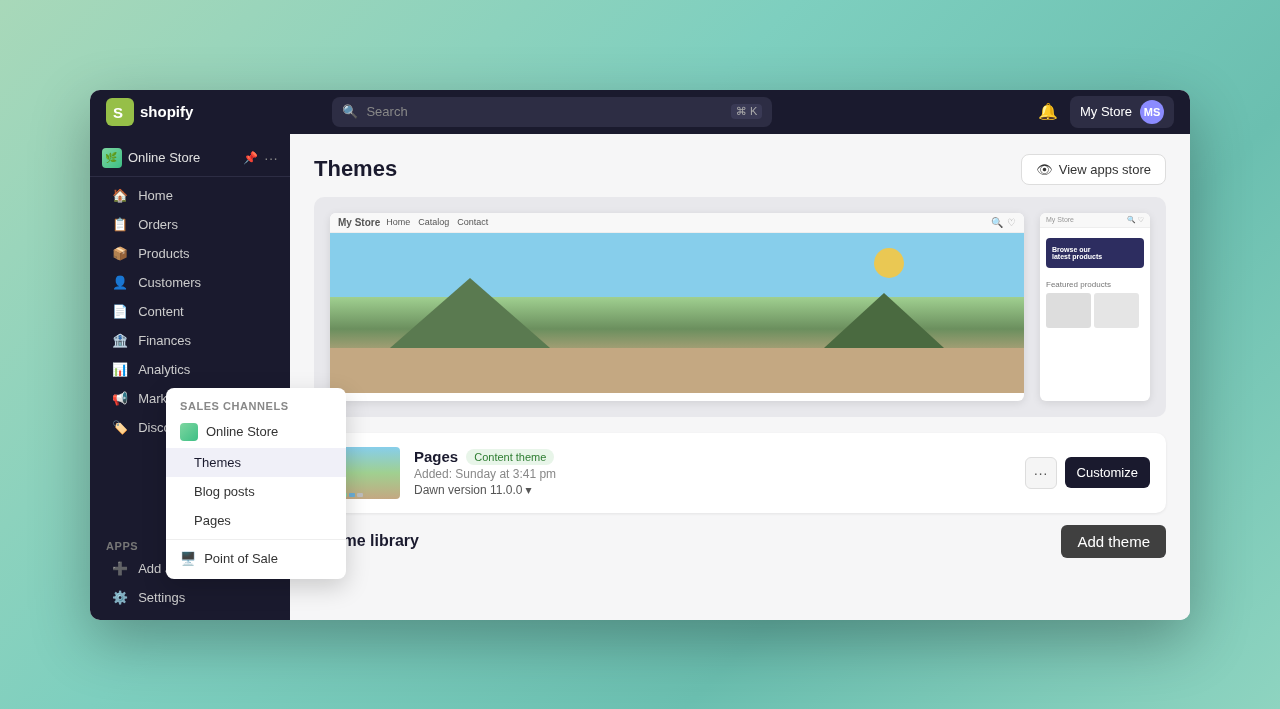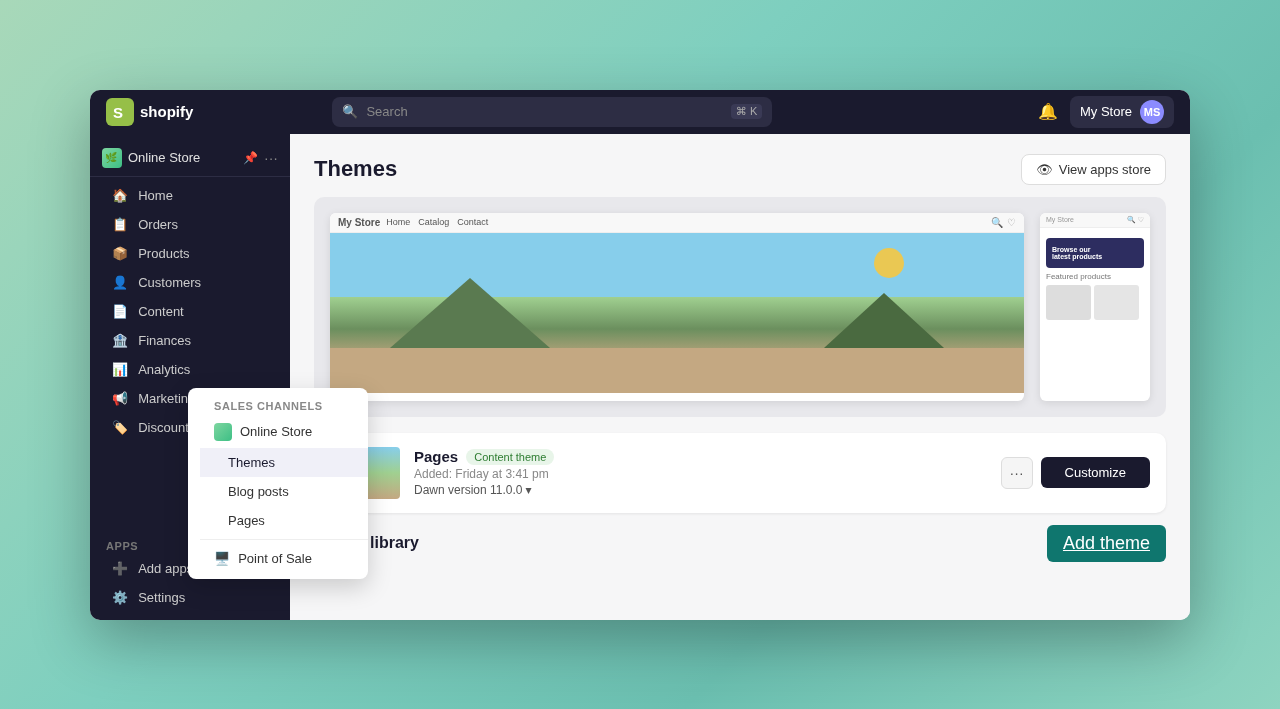--- a/index.html
+++ b/index.html
@@ -412,46 +412,45 @@
       justify-content: center;
       cursor: pointer;
       font-size: 14px;
       color: #555;
     }
     .customize-btn {
       background: #1a1a2e;
       color: #fff;
       border: none;
       border-radius: 6px;
-      padding: 8px 24px;
+      padding: 8px 12px;
       font-size: 13px;
       cursor: pointer;
       text-align: right;
     }
     
     .theme-library-section {
       margin: 0 24px;
       display: flex;
       align-items: center;
       justify-content: space-between;
     }
     .theme-library-title {
       font-size: 16px;
       font-weight: 600;
       color: #1a1a2e;
     }
     .add-theme-btn {
-      background: #0f766e;
+      background: #404040;
       color: #fff;
       border: none;
       border-radius: 6px;
       padding: 8px 16px;
-      font-size: 18px;
+      font-size: 15px;
       cursor: pointer;
-      text-decoration: underline;
     }
     
     .window-relative {
       position: relative;
     }
   </style>
 </head>
 <body>
 
 <div class="window window-relative">
@@ -570,21 +569,21 @@
         <div class="theme-card-mobile">
           <div class="mobile-preview-bar">
             <span>My Store</span>
             <span>🔍 ♡</span>
           </div>
           <div class="mobile-preview-content">
             <div class="mobile-browse-box">
               <div>Browse our</div>
               <div>latest products</div>
             </div>
-            <div style="font-size:8px;color:#777;margin-top:4px;">Featured products</div>
+            <div style="font-size:8px;color:#777;margin-top:12px;">Featured products</div>
             <div class="mobile-products">
               <div class="mobile-product-card" style="background:#ddd;"></div>
               <div class="mobile-product-card" style="background:#e5e5e5;"></div>
             </div>
           </div>
         </div>
       </div>
 
       <div class="dawn-row">
         <div class="dawn-thumbnail">
@@ -594,42 +593,42 @@
             <div class="thumb-dot" style="background:#7ed6a0;"></div>
             <div class="thumb-dot" style="background:#6baed6;"></div>
             <div class="thumb-dot" style="background:#bdbdbd;"></div>
           </div>
         </div>
         <div class="dawn-info">
           <div class="dawn-name">
             <span>Pages</span>
             <span class="current-theme-badge">Content theme</span>
           </div>
-          <div class="dawn-meta">Added: Friday at 3:41 pm</div>
+          <div class="dawn-meta">Added: Sunday at 3:41 pm</div>
           <div class="dawn-version">
             <span>Dawn version 11.0.0</span>
             <span>▾</span>
           </div>
         </div>
         <div class="dawn-actions">
           <button class="more-btn">
             <span>···</span>
           </button>
           <button class="customize-btn">Customize</button>
         </div>
       </div>
 
       <div class="theme-library-section">
         <span class="theme-library-title">Theme library</span>
         <button class="add-theme-btn">Add theme</button>
       </div>
     </div>
   </div>
 
-  <div class="dropdown-overlay" style="position:absolute;left:98px;top:298px;padding-left:12px;">
+  <div class="dropdown-overlay" style="position:absolute;left:76px;top:298px;">
     <div class="dropdown-section-label">Sales channels</div>
     <div class="dropdown-item">
       <div class="online-store-icon"></div>
       <span>Online Store</span>
     </div>
     <div class="dropdown-item dropdown-indent active-item" style="background:#f0f0f8;">
       <span>Themes</span>
     </div>
     <div class="dropdown-item dropdown-indent">
       <span>Blog posts</span>

